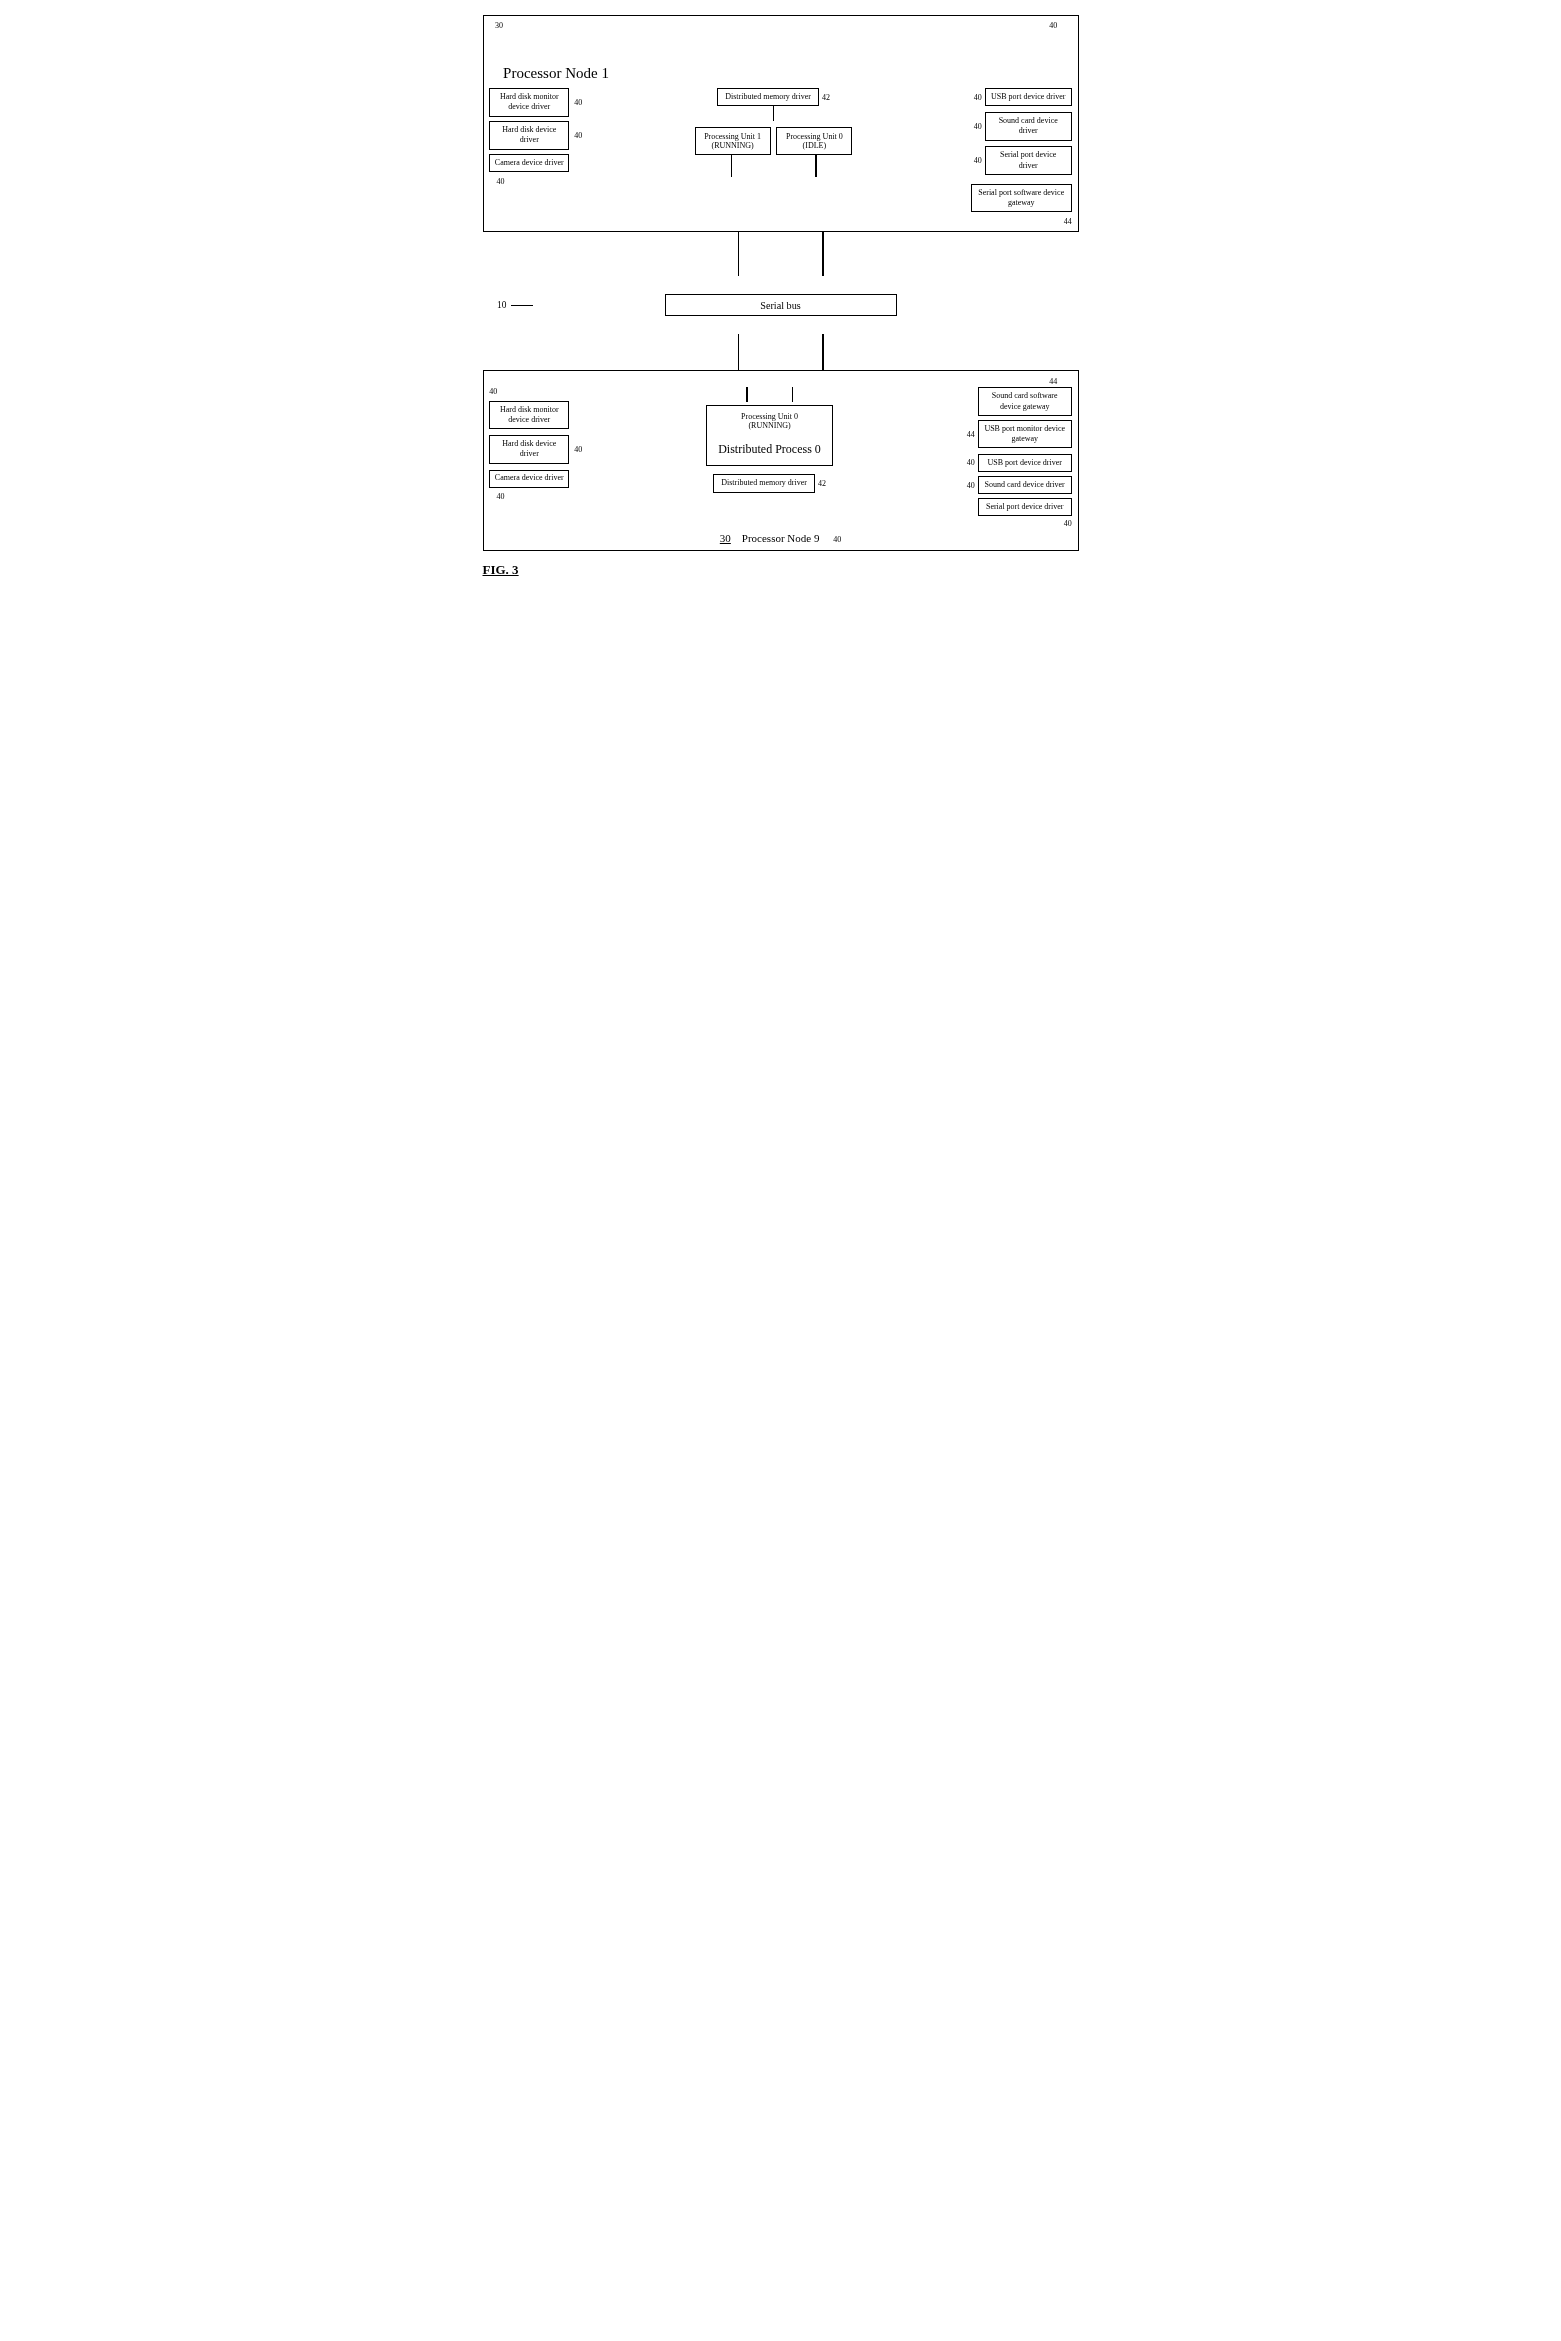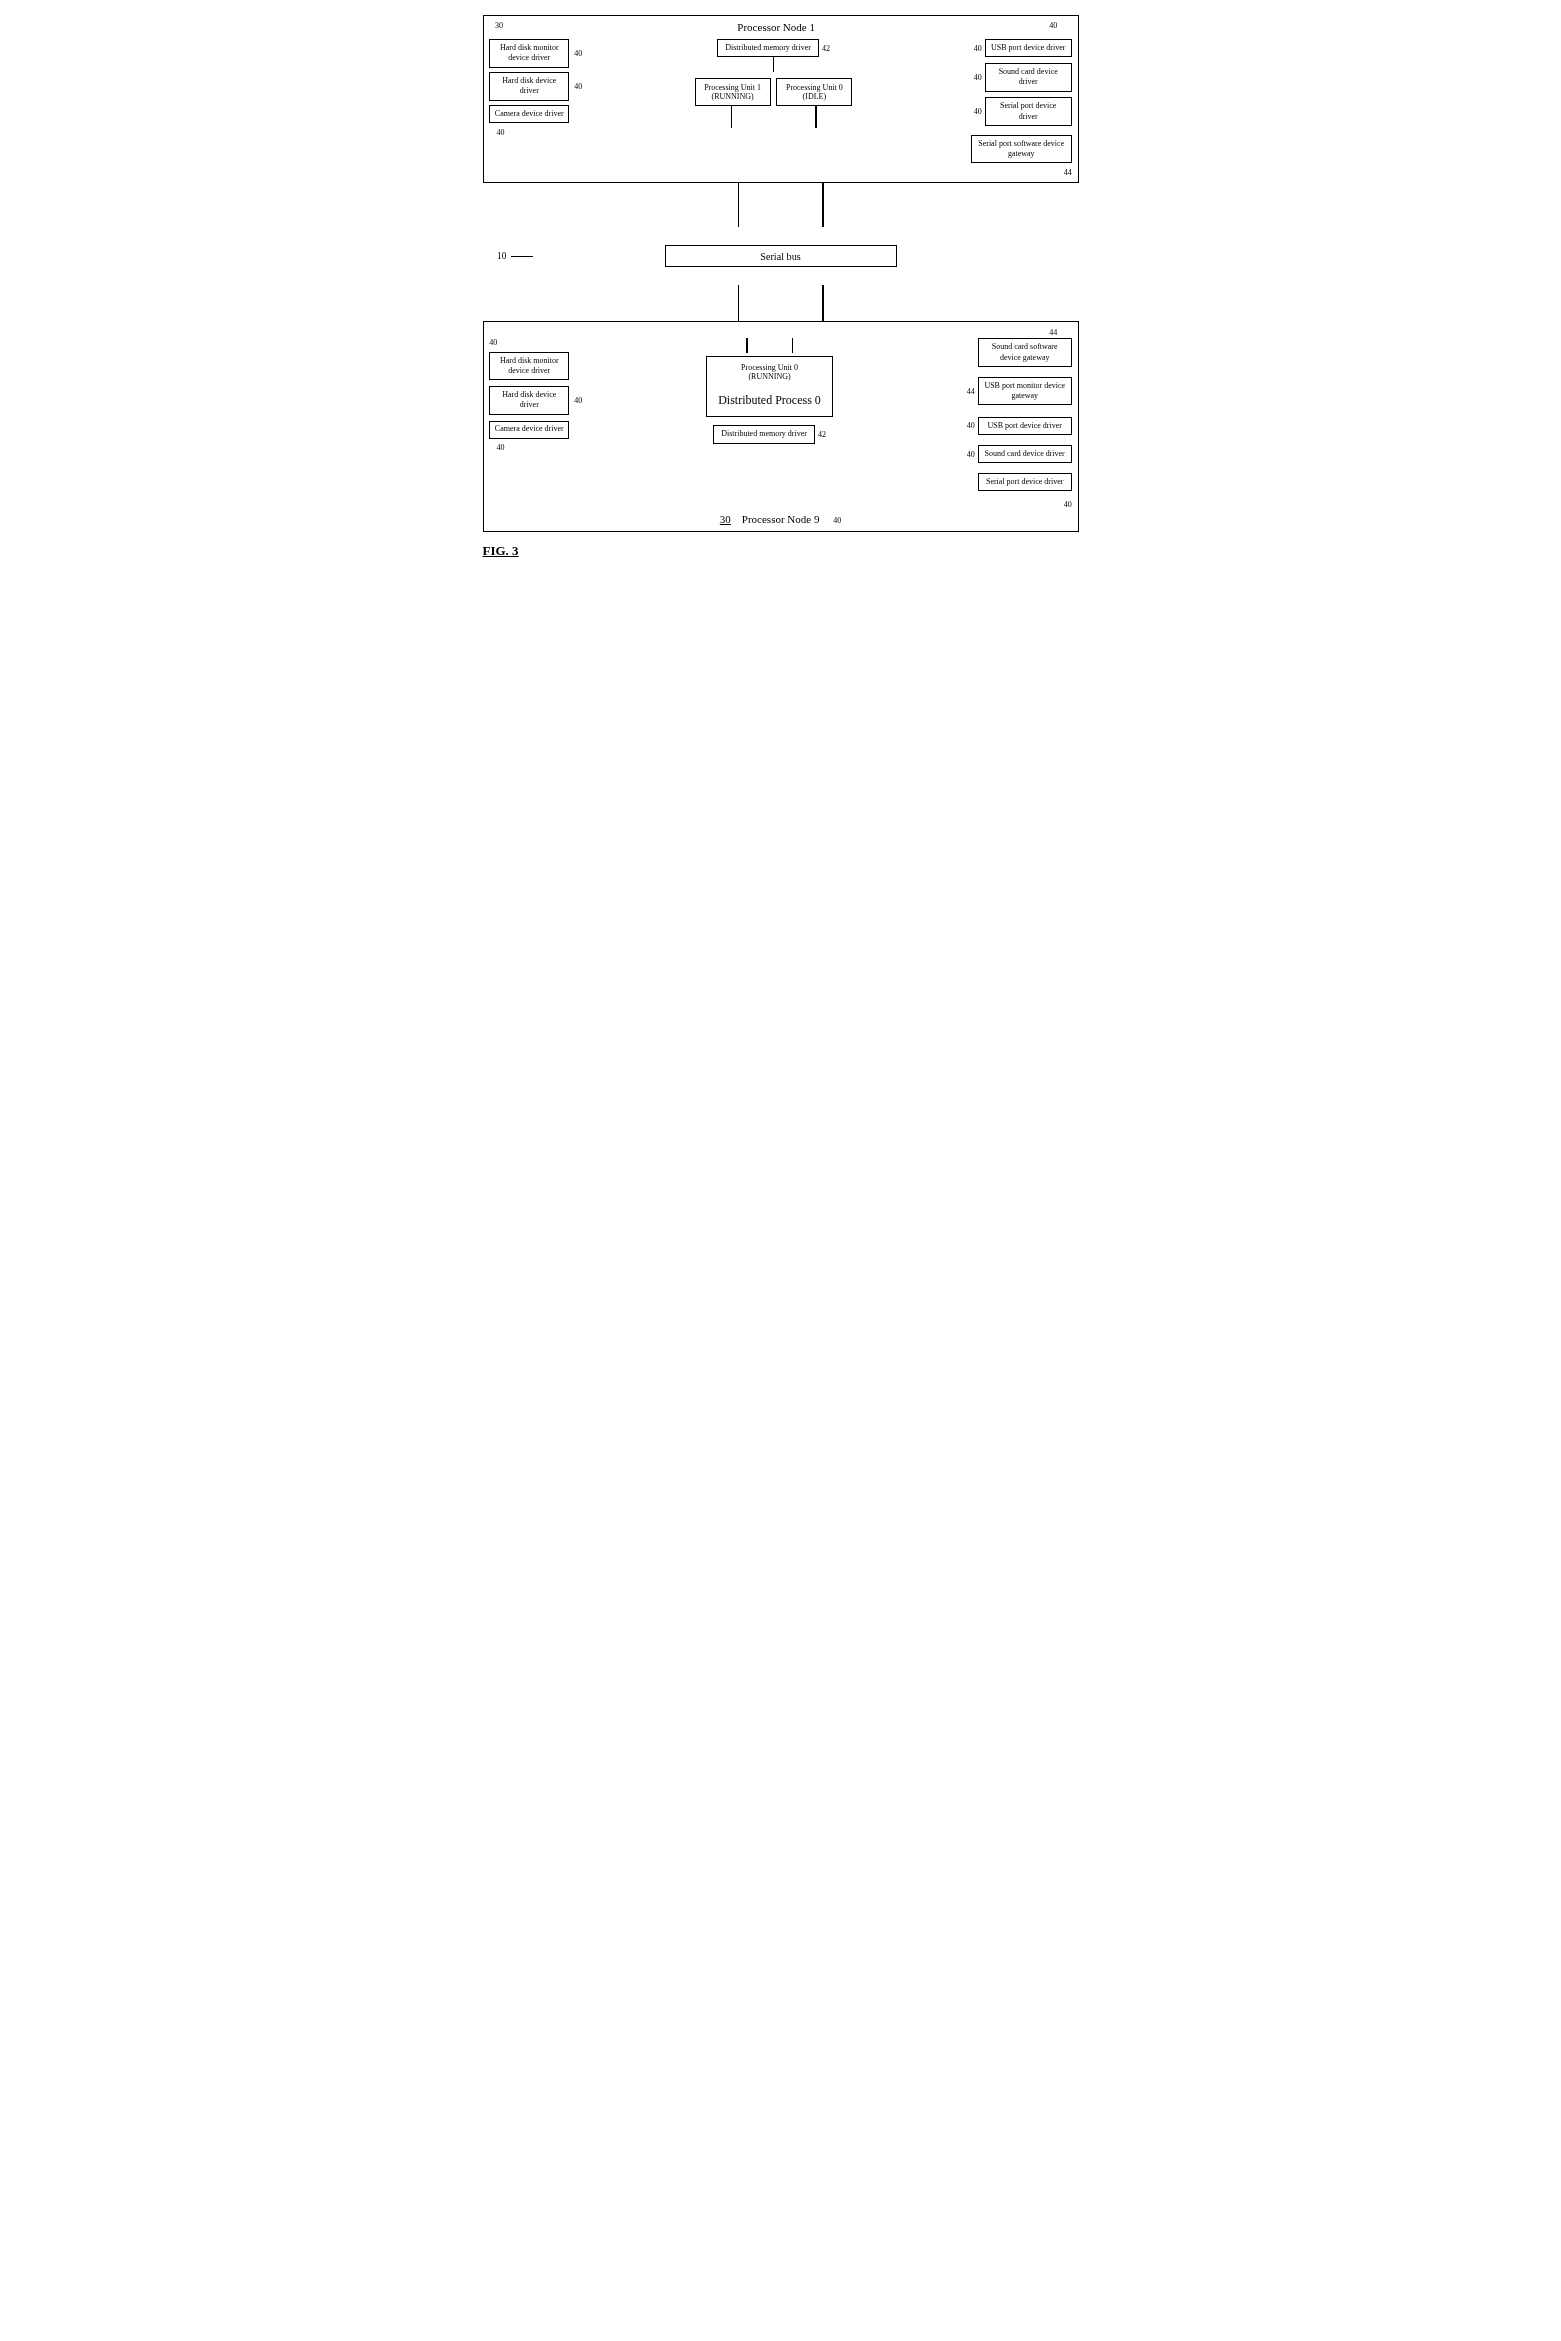--- a/index.html
+++ b/index.html
@@ -23,23 +23,24 @@
       line-height: 1.3;
     }
     
     .top-node {
       border: 1.5px solid #000;
       padding: 5.8px;
       position: relative;
       margin-bottom: 0;
     }
     .top-node-title {
-      text-align: center;
-      font-size: 11px;
+      text-align: left;
+      font-size: 15px;
       margin-bottom: 5.8px;
+      margin-top: 44px;
     }
     .top-node-inner {
       display: flex;
       gap: 5.8px;
       align-items: flex-start;
     }
     .left-col {
       display: flex;
       flex-direction: column;
       gap: 2.9px;
@@ -109,21 +110,21 @@
     .bottom-center {
       flex: 1;
       display: flex;
       flex-direction: column;
       align-items: center;
       position: relative;
     }
     .bottom-right {
       display: flex;
       flex-direction: column;
-      gap: 7px;
+      gap: 1px;
       width: 102px;
       flex-shrink: 0;
       align-items: flex-end;
     }
     .fig-label {
       font-size: 13px;
       font-weight: bold;
       margin-top: 11.6px;
       text-decoration: underline;
     }

